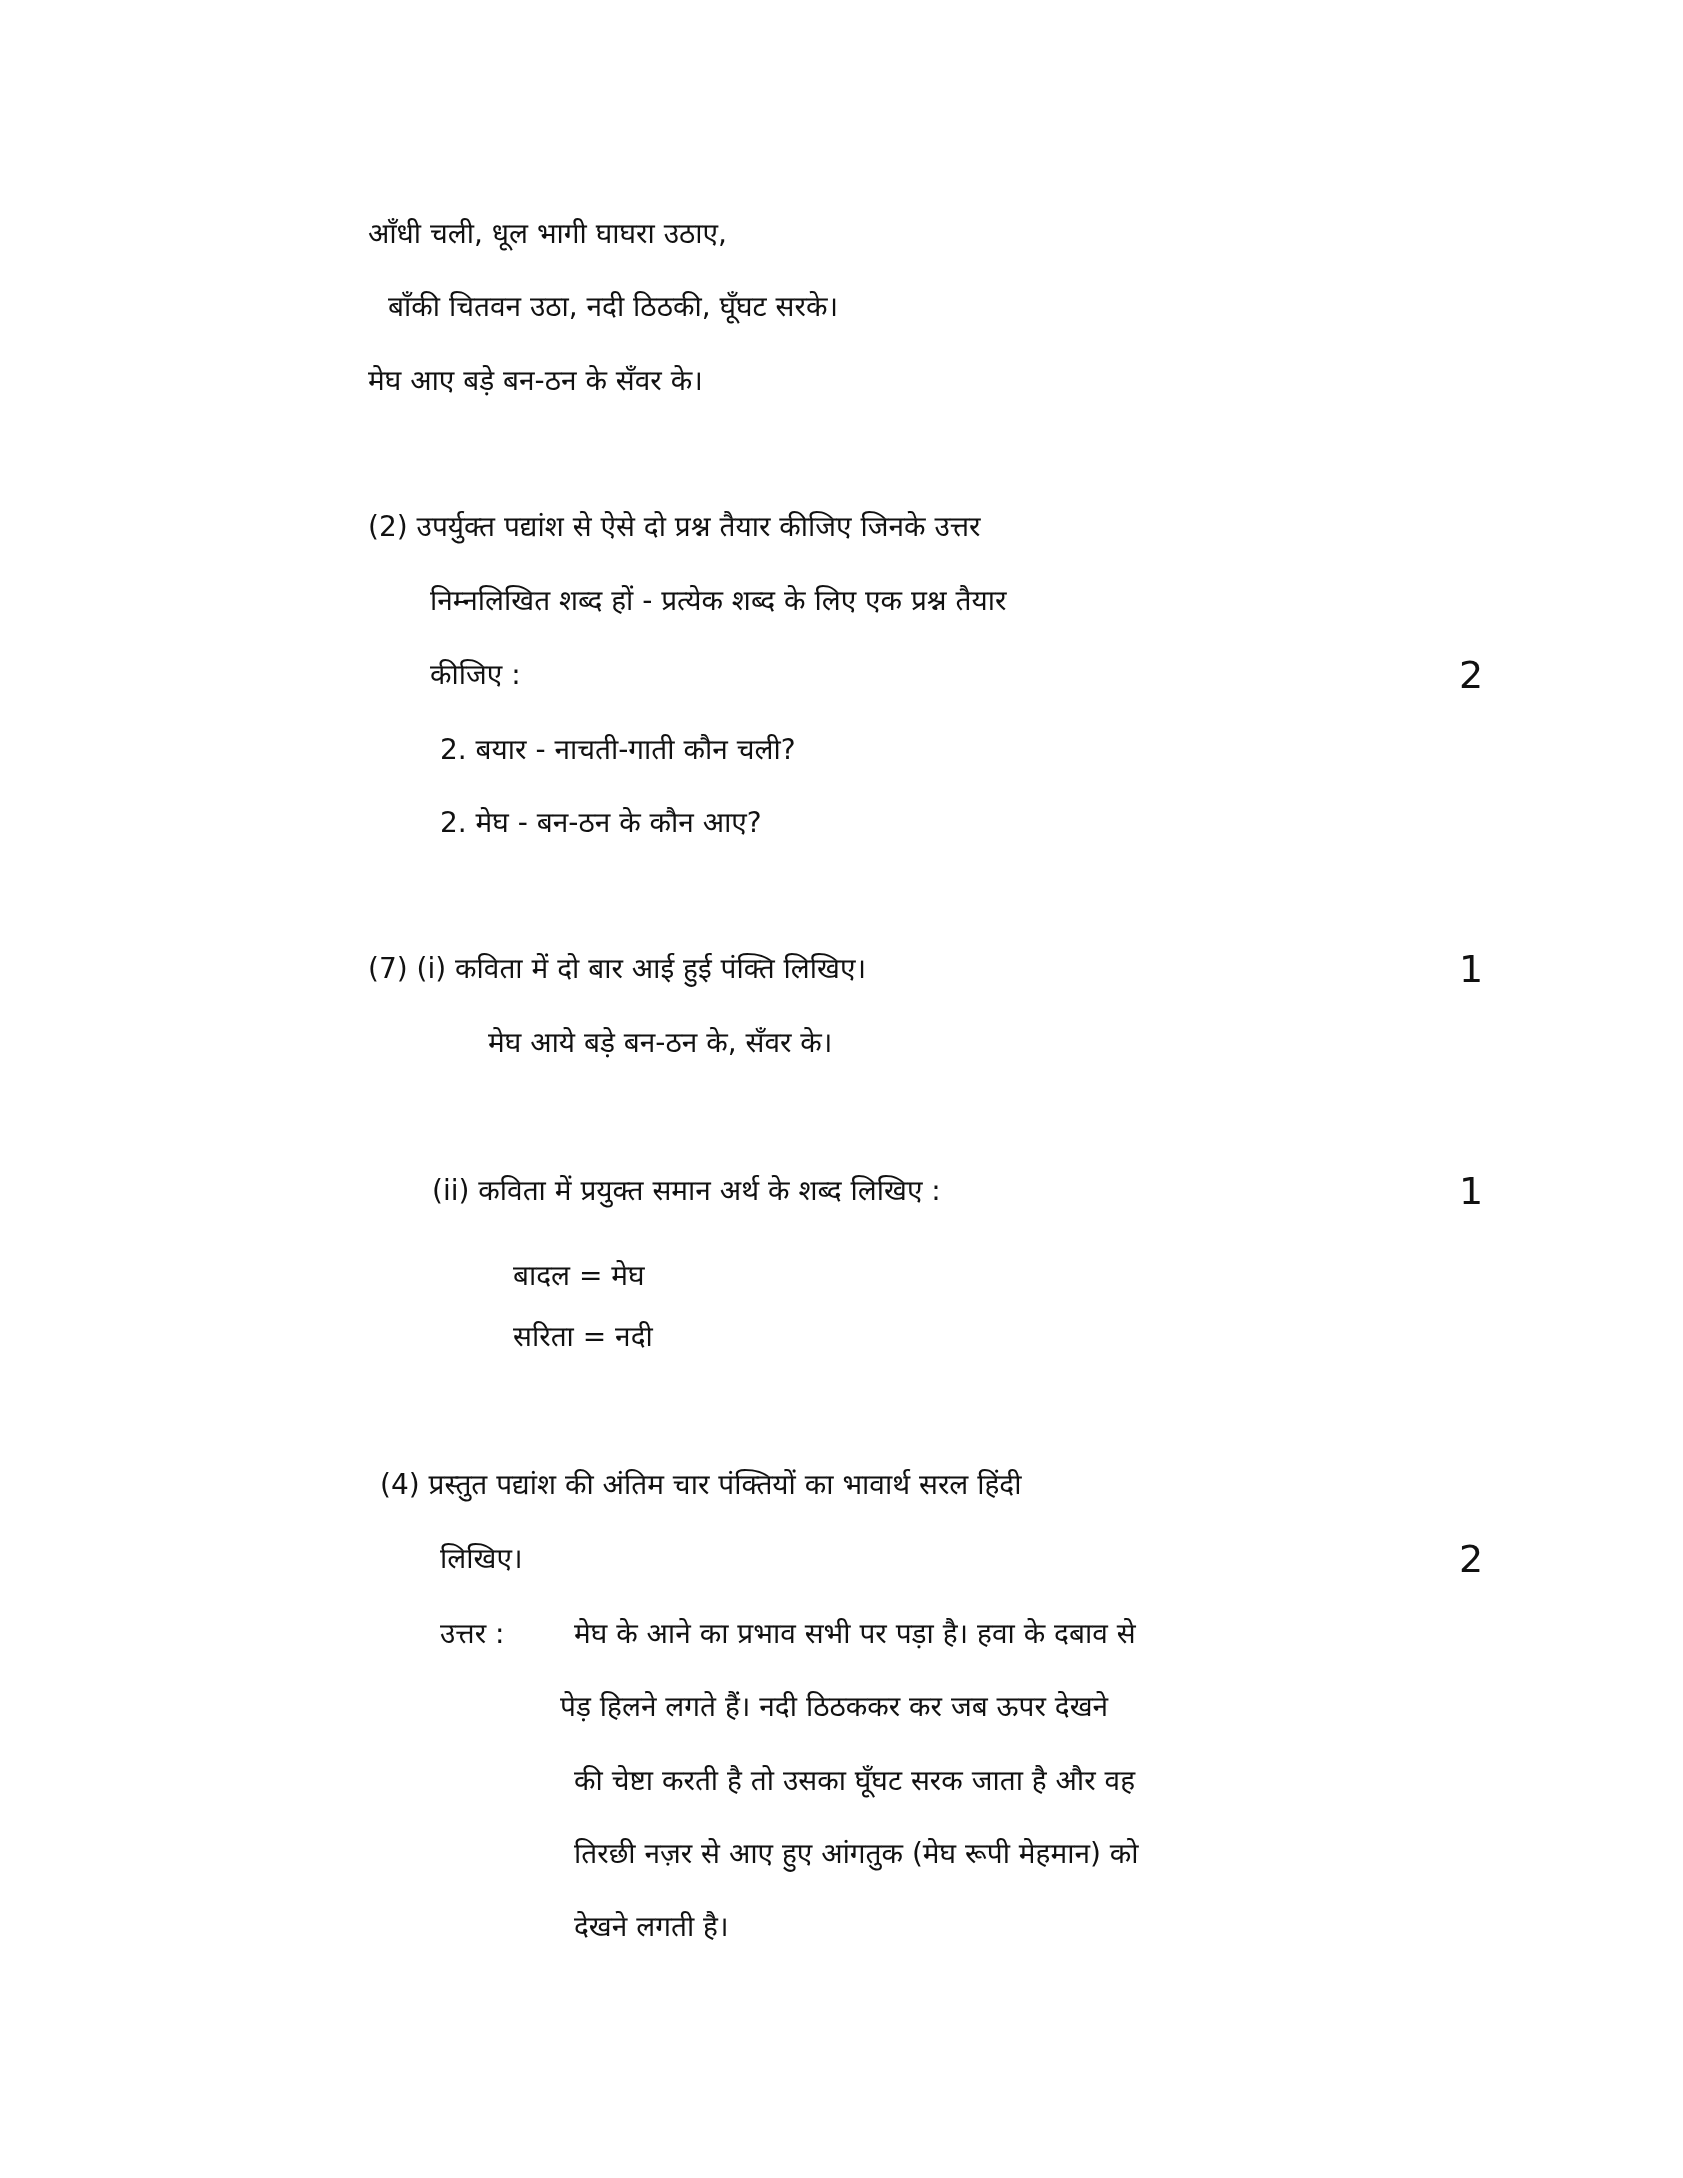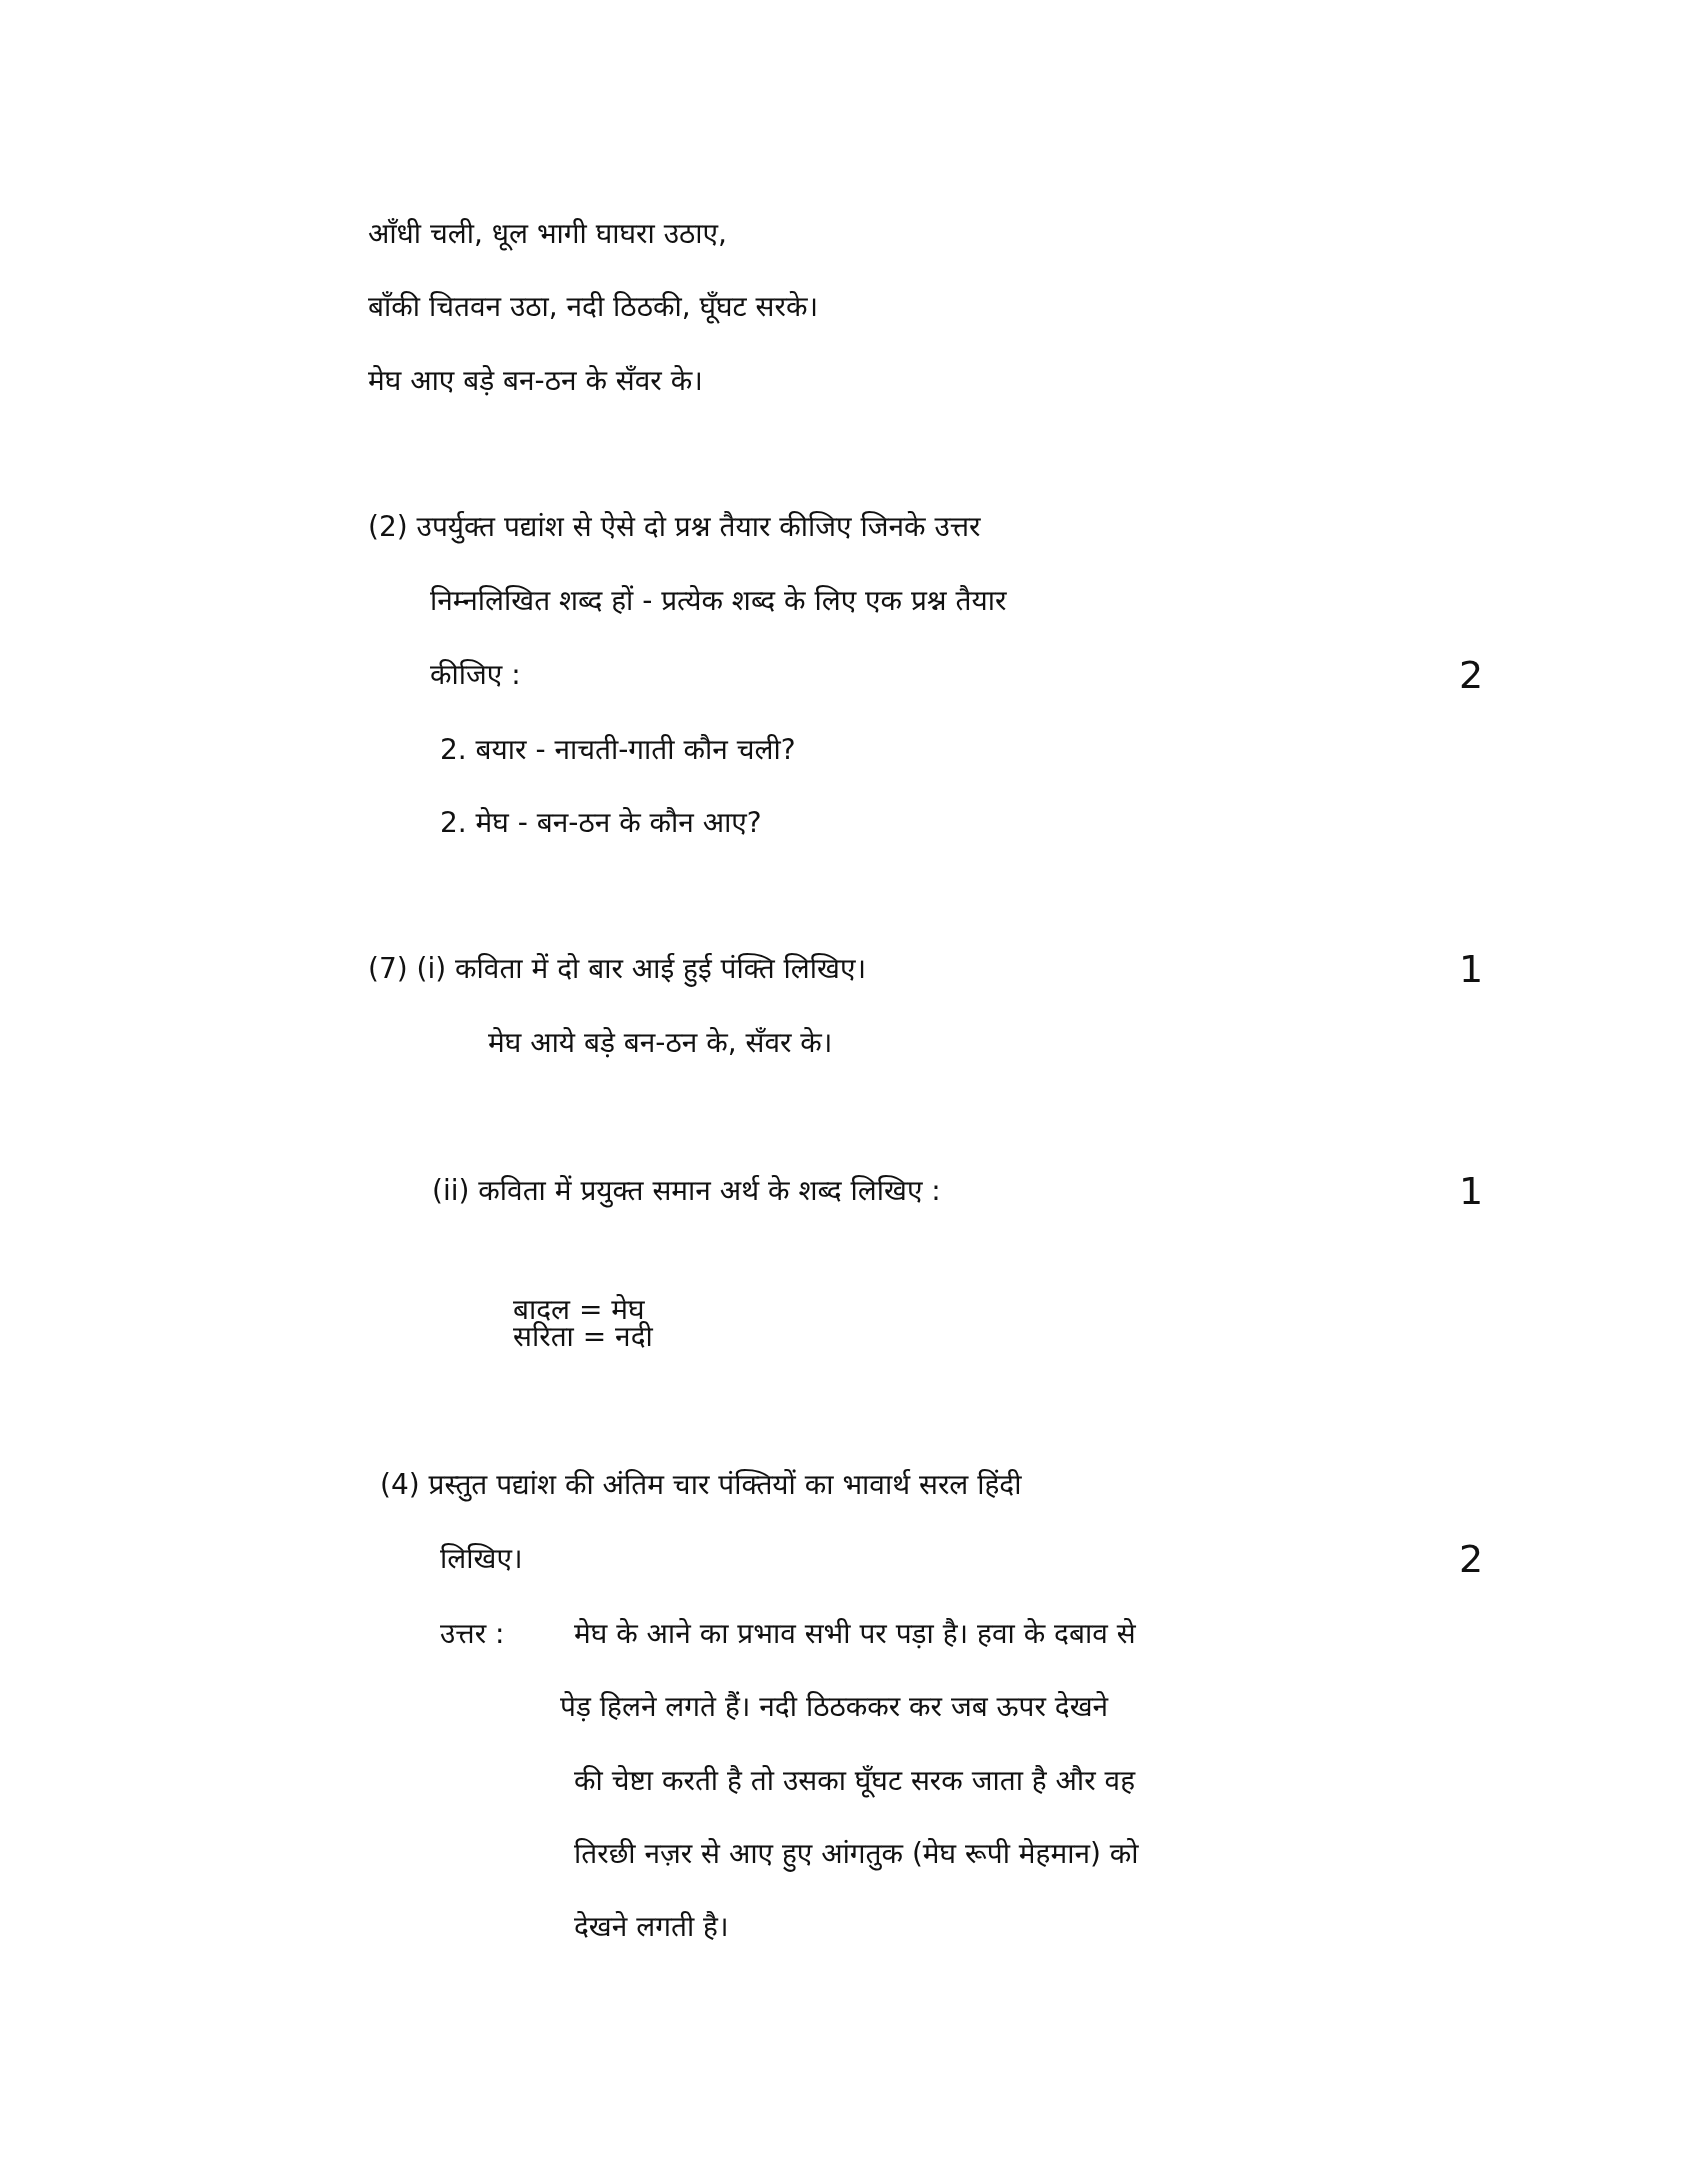--- a/index.html
+++ b/index.html
@@ -6,40 +6,40 @@
   body{width:1683px;height:2178px;position:relative;overflow:hidden;
        font-family:"DejaVu Sans","Liberation Sans",sans-serif;color:#111;}
   .ln{position:absolute;font-size:28px;line-height:44px;white-space:nowrap;}
   .num{position:absolute;font-size:38px;line-height:44px;left:1459px;}
 </style>
 </head>
 <body>
 
 <div>
   <div class="ln" style="left:368px;top:212px">आँधी चली, धूल भागी घाघरा उठाए,</div>
-  <div class="ln" style="left:368px;top:285px">बाँकी चितवन उठा, नदी ठिठकी, घूँघट सरके।</div>
+  <div class="ln" style="left:388px;top:285px">बाँकी चितवन उठा, नदी ठिठकी, घूँघट सरके।</div>
   <div class="ln" style="left:368px;top:359px">मेघ आए बड़े बन-ठन के सँवर के।</div>
 </div>
 
 <div>
   <div class="ln" style="left:368px;top:505px">(2) उपर्युक्त पद्यांश से ऐसे दो प्रश्न तैयार कीजिए जिनके उत्तर</div>
   <div class="ln" style="left:430px;top:579px">निम्नलिखित शब्द हों - प्रत्येक शब्द के लिए एक प्रश्न तैयार</div>
   <div class="ln" style="left:430px;top:653px">कीजिए :</div>
   <div class="num" style="top:653px">2</div>
   <div class="ln" style="left:440px;top:728px">2. बयार - नाचती-गाती कौन चली?</div>
   <div class="ln" style="left:440px;top:801px">2. मेघ - बन-ठन के कौन आए?</div>
 </div>
 
 <div>
   <div class="ln" style="left:368px;top:947px">(7) (i) कविता में दो बार आई हुई पंक्ति लिखिए।</div>
   <div class="num" style="top:947px">1</div>
   <div class="ln" style="left:488px;top:1021px">मेघ आये बड़े बन-ठन के, सँवर के।</div>
   <div class="ln" style="left:432px;top:1169px">(ii) कविता में प्रयुक्त समान अर्थ के शब्द लिखिए :</div>
   <div class="num" style="top:1169px">1</div>
-  <div class="ln" style="left:513px;top:1288px">बादल = मेघ</div>
+  <div class="ln" style="left:513px;top:1254px">बादल = मेघ</div>
   <div class="ln" style="left:513px;top:1315px">सरिता = नदी</div>
 </div>
 
 <div>
   <div class="ln" style="left:380px;top:1463px">(4) प्रस्तुत पद्यांश की अंतिम चार पंक्तियों का भावार्थ सरल हिंदी</div>
   <div class="ln" style="left:440px;top:1537px">लिखिए।</div>
   <div class="num" style="top:1537px">2</div>
   <div class="ln" style="left:440px;top:1612px">उत्तर :</div>
   <div class="ln" style="left:574px;top:1612px">मेघ के आने का प्रभाव सभी पर पड़ा है। हवा के दबाव से</div>
   <div class="ln" style="left:560px;top:1685px">पेड़ हिलने लगते हैं। नदी ठिठककर कर जब ऊपर देखने</div>

